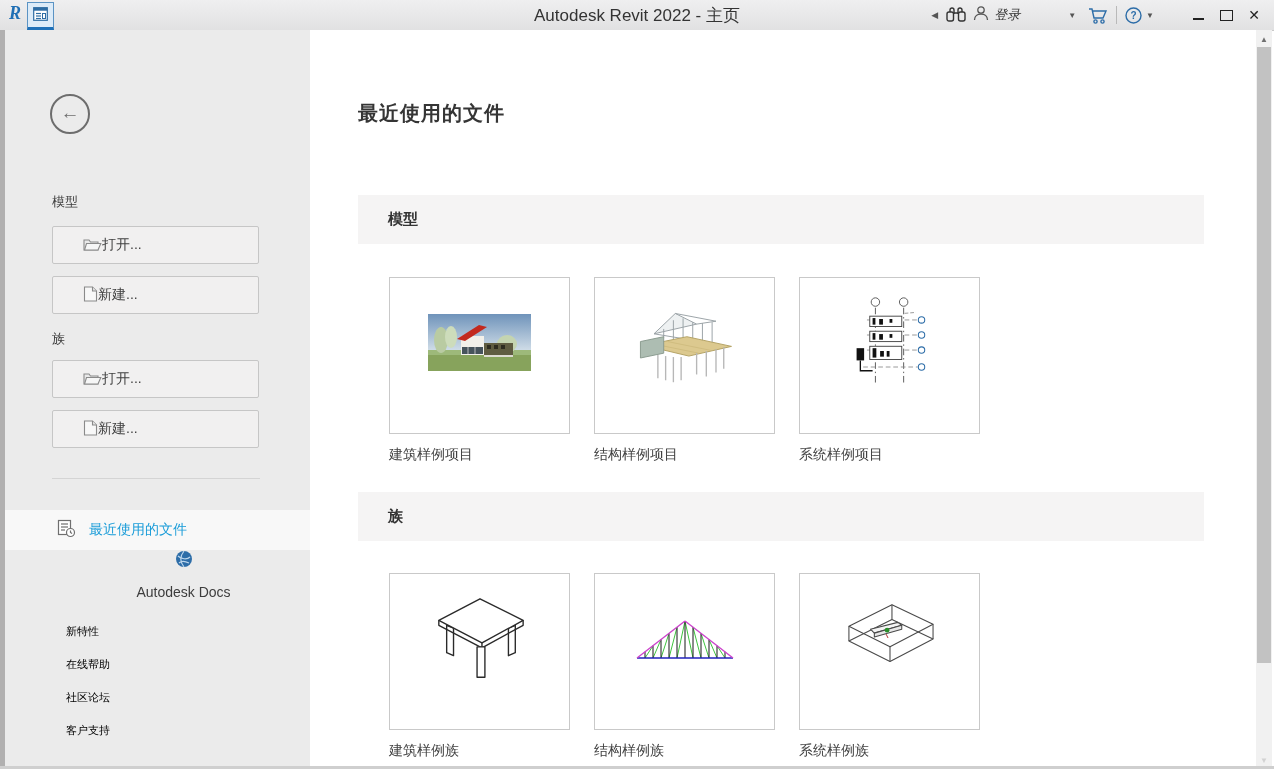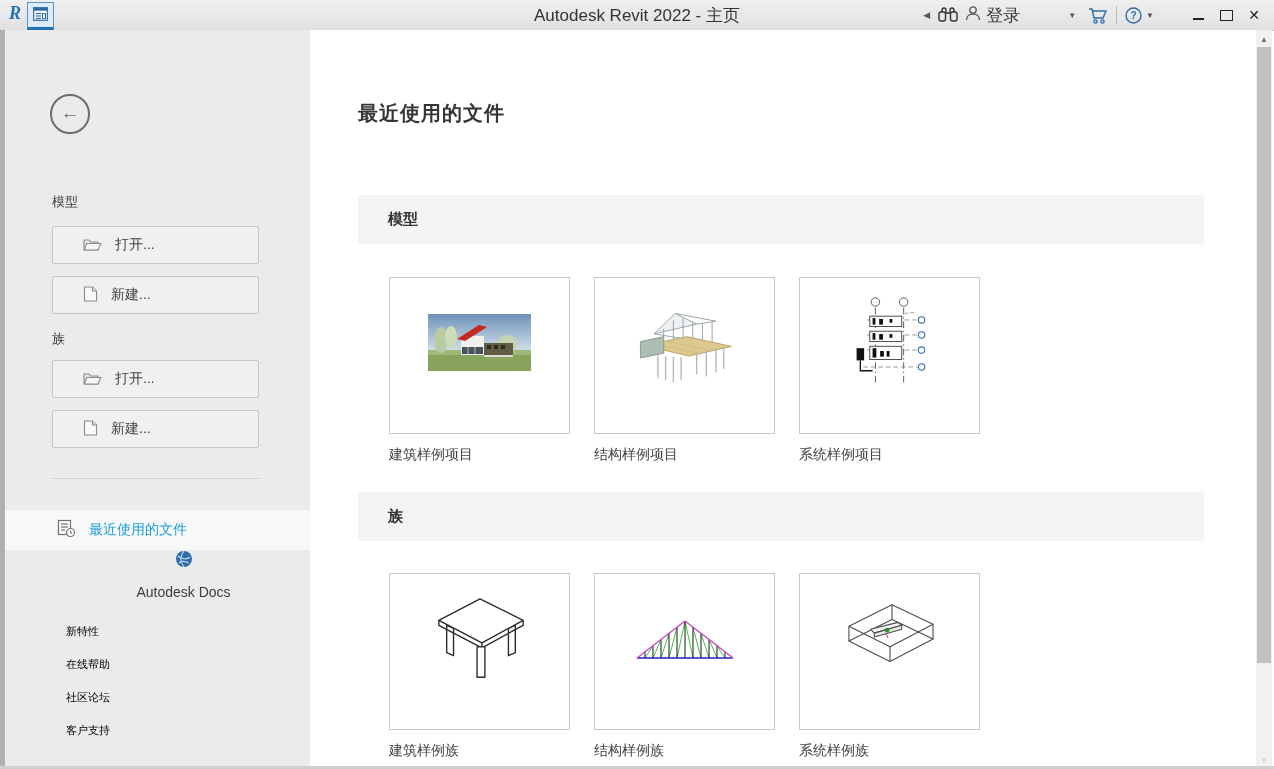--- a/index.html
+++ b/index.html
@@ -13,41 +13,41 @@
               color:#1f6fb5;font-family:"Liberation Serif","DejaVu Serif",serif;font-style:italic;}
   .home-btn{position:absolute;left:27px;top:2px;width:27px;height:28px;box-sizing:border-box;
             background:#dcebf8;border:1px solid #5a93c4;border-bottom:3px solid #1e70b8;
             display:flex;align-items:center;justify-content:center;padding:0;cursor:pointer;}
   .tb-title{position:absolute;left:0;right:0;top:0;height:30px;display:flex;align-items:center;
             justify-content:center;font-size:17px;color:#333;pointer-events:none;}
   .tb-right{position:absolute;right:6px;top:0;height:30px;display:flex;align-items:center;}
   .tb-right .tbi{display:flex;align-items:center;justify-content:center;height:30px;cursor:pointer;}
   .caret{font-size:8px;color:#555;margin:0 4px;}
   .collapse{font-size:9px;color:#555;margin-right:8px;}
-  .signin-label{font-size:17px;color:#333;margin-left:5px;}
+  .signin-label{font-size:13px;color:#333;margin-left:5px;font-style:italic;}
   .tb-sep{width:1px;height:18px;background:#b9b9b9;margin:0 8px;}
   .win-controls{display:flex;align-items:center;margin-left:26px;}
   .win-btn{width:28px;height:30px;display:flex;align-items:center;justify-content:center;
            cursor:pointer;color:#222;}
   .min-glyph{width:11px;height:0;border-top:2px solid #222;margin-top:8px;}
   .max-glyph{width:11px;height:9px;border:1.5px solid #222;}
   .close-glyph{font-size:14px;line-height:14px;color:#222;}
 
   
   .bodyarea{position:absolute;left:0;top:30px;width:1274px;height:739px;}
   .sidebar{position:absolute;left:0;top:0;width:310px;height:739px;background:#ebebeb;}
   .frame-edge{position:absolute;left:0;top:0;width:5px;height:739px;background:#b1b0b0;}
   .frame-bottom{position:absolute;left:0;bottom:0;width:1274px;height:3px;background:#cfcfcf;}
   .back-btn{position:absolute;left:50px;top:64px;width:40px;height:40px;border-radius:50%;
             border:2px solid #6d6d6d;background:transparent;color:#6d6d6d;font-size:19px;
             display:flex;align-items:center;justify-content:center;cursor:pointer;padding:0 0 2px 0;}
   .group-label{position:absolute;left:52px;font-size:13px;color:#3c3c3c;}
   .side-btn{position:absolute;left:52px;width:207px;height:38px;box-sizing:border-box;
             background:#f1f0f0;border:1px solid #c6c6c6;border-radius:2px;display:flex;
-            align-items:center;padding-left:30px;gap:13px;font-size:14px;color:#3f3f3f;cursor:pointer;}
+            align-items:center;padding-left:30px;font-size:14px;color:#3f3f3f;cursor:pointer;}
   .divider{position:absolute;left:52px;top:448px;width:208px;height:1px;background:#d4d4d4;}
   .nav-item{position:absolute;left:0;width:310px;height:40px;display:flex;align-items:center;
             padding-left:57px;gap:13px;box-sizing:border-box;font-size:14px;color:#3c3c3c;cursor:pointer;}
   .nav-item.selected{background:#f8f8f8;color:#1a9cd8;}
   .side-link{position:absolute;left:66px;font-size:11px;color:#000000;cursor:pointer;text-decoration:none;}
 
   
   .main{position:absolute;left:310px;top:0;width:946px;height:739px;background:#fff;}
   .page-title{position:absolute;left:48px;top:70px;font-size:20px;font-weight:bold;color:#353535;
               letter-spacing:1px;margin:0;}

